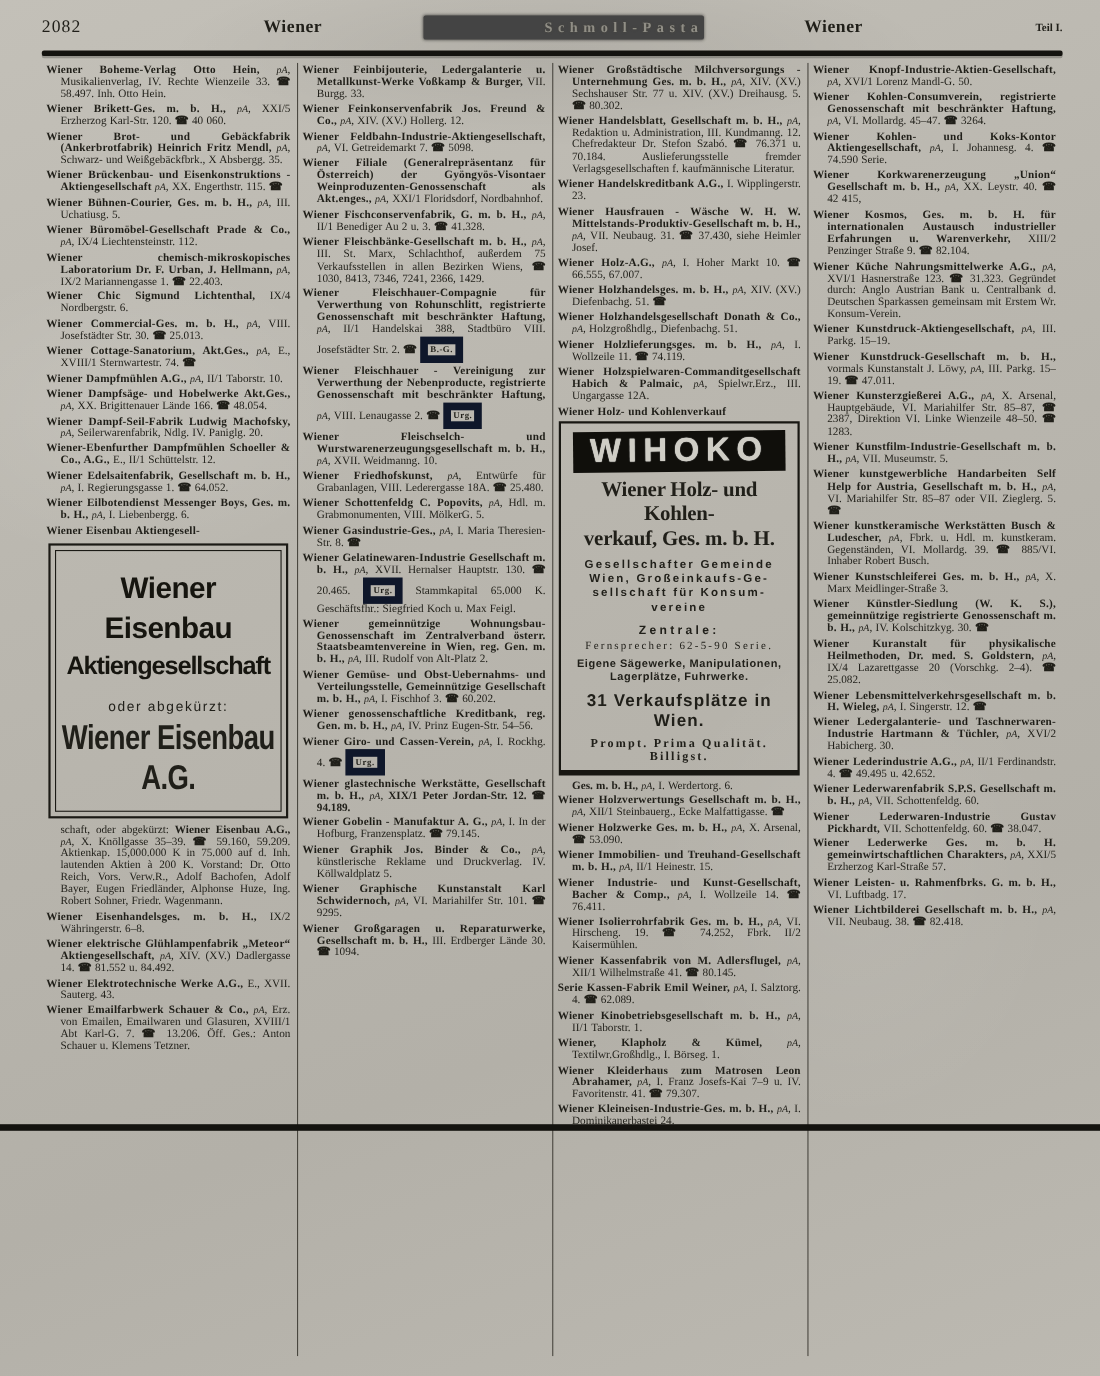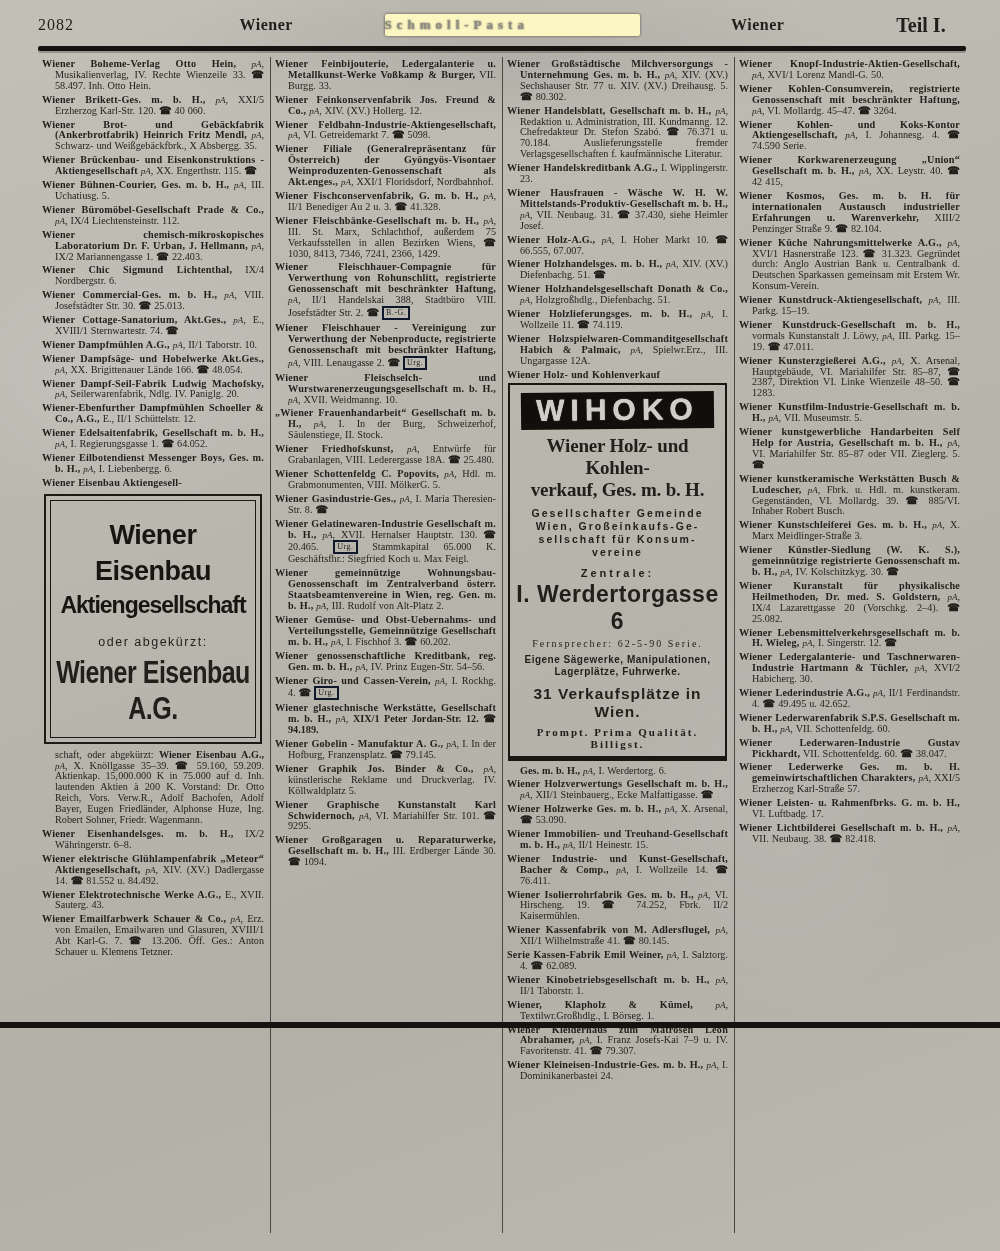--- a/index.html
+++ b/index.html
@@ -12,40 +12,40 @@
       radial-gradient(ellipse 500px 120px at 50% 4%, rgba(0,0,0,.08), rgba(0,0,0,0) 70%),
       linear-gradient(160deg,#c3c0b8 0%,#bab7af 35%,#b3b0a8 70%,#bcb9b1 100%);
     color:#201f19;
   }
   .page{position:relative;width:1000px;height:1031px;box-sizing:border-box;padding:10px 34px 0 38px;}
   
   .hdr{display:flex;align-items:center;height:30px;font-weight:bold;}
   .hdr .pgnum{font-size:16px;font-weight:normal;letter-spacing:1px;width:110px;}
   .hdr .run{font-size:16px;font-weight:bold;letter-spacing:.5px;flex:1;text-align:center;}
   .stamp{
-    background:#fef9c3;color:#8f8d85;width:255px;height:22px;line-height:22px;text-align:left;
+    background:#404040;color:#8f8d85;width:255px;height:22px;line-height:22px;text-align:right;
     font-size:13px;font-weight:bold;letter-spacing:5px;border-radius:2px;
     box-shadow:0 0 3px rgba(0,0,0,.6);opacity:.96;text-shadow:0 0 2px #44423a;
   }
-  .hdr .part{font-size:20px;font-weight:bold;width:90px;text-align:center;}
+  .hdr .part{font-size:10px;font-weight:bold;width:90px;text-align:right;}
   .toprule{height:5px;background:#14130f;margin-top:6px;border-radius:2px;box-shadow:0 2px 0 rgba(20,19,15,.25);}
   
   .cols{display:flex;margin-top:6px;height:1176px;overflow:hidden;}
   .col{width:25%;box-sizing:border-box;padding:2px 6px 0 4px;overflow:hidden;}
   .col + .col{border-left:1px solid rgba(42,40,32,.78);}
   p.entry{
     margin:0 0 3px 0;font-size:10.2px;line-height:1.07;text-align:justify;
     padding-left:13px;text-indent:-13px;word-spacing:.4px;
   }
   p.entry.cont{text-indent:0;padding-left:13px;}
   .e-name{font-weight:bold;letter-spacing:.2px;}
   .tel{font-weight:bold;}
   i.pa{font-style:italic;font-size:9px;}
   .tag{
-    display:inline-block;border:2px solid #0f172a;padding:0 2px;font-size:8px;font-weight:normal;
+    display:inline-block;border:7px solid #0f172a;padding:0 2px;font-size:8px;font-weight:bold;
     line-height:10px;text-indent:0;vertical-align:1px;letter-spacing:.5px;
   }
   
   .ad-eisenbau{
     border:2px solid #1b1a15;margin:5px 2px 6px 2px;padding:4px;text-align:center;
   }
   .ad-eisenbau .inner{border:1px solid #1b1a15;padding:16px 4px 18px 4px;}
   .ad-eisenbau .big{
     font-family:"Liberation Sans",sans-serif;font-weight:bold;color:#16150f;
     font-size:27px;line-height:1.35;letter-spacing:-.5px;
@@ -128,21 +128,20 @@
     <div class="col">
         <p class="entry"><span class="e-name">Wiener Feinbijouterie, Ledergalanterie u. Metallkunst-Werke Voßkamp &amp; Burger,</span> VII. Burgg. 33.</p>
         <p class="entry"><span class="e-name">Wiener Feinkonservenfabrik Jos. Freund &amp; Co.,</span> <i class="pa">pA</i>, XIV. (XV.) Hollerg. 12.</p>
         <p class="entry"><span class="e-name">Wiener Feldbahn-Industrie-Aktiengesellschaft,</span> <i class="pa">pA</i>, VI. Getreidemarkt 7. <span class="tel">☎</span> 5098.</p>
         <p class="entry"><span class="e-name">Wiener Filiale (Generalrepräsentanz für Österreich) der Gyöngyös-Visontaer Weinproduzenten-Genossenschaft als Akt.enges.,</span> <i class="pa">pA</i>, XXI/1 Floridsdorf, Nordbahnhof.</p>
         <p class="entry"><span class="e-name">Wiener Fischconservenfabrik, G. m. b. H.,</span> <i class="pa">pA</i>, II/1 Benediger Au 2 u. 3. <span class="tel">☎</span> 41.328.</p>
         <p class="entry"><span class="e-name">Wiener Fleischbänke-Gesellschaft m. b. H.,</span> <i class="pa">pA</i>, III. St. Marx, Schlachthof, außerdem 75 Verkaufsstellen in allen Bezirken Wiens, <span class="tel">☎</span> 1030, 8413, 7346, 7241, 2366, 1429.</p>
         <p class="entry"><span class="e-name">Wiener Fleischhauer-Compagnie für Verwerthung von Rohunschlitt, registrierte Genossenschaft mit beschränkter Haftung,</span> <i class="pa">pA</i>, II/1 Handelskai 388, Stadtbüro VIII. Josefstädter Str. 2. <span class="tel">☎</span> <span class="tag">B.-G.</span></p>
         <p class="entry"><span class="e-name">Wiener Fleischhauer - Vereinigung zur Verwerthung der Nebenproducte, registrierte Genossenschaft mit beschränkter Haftung,</span> <i class="pa">pA</i>, VIII. Lenaugasse 2. <span class="tel">☎</span> <span class="tag">Urg.</span></p>
         <p class="entry"><span class="e-name">Wiener Fleischselch- und Wurstwarenerzeugungsgesellschaft m. b. H.,</span> <i class="pa">pA</i>, XVII. Weidmanng. 10.</p>
-        <p class="entry"><span class="e-name">„Wiener Frauenhandarbeit“ Gesellschaft m. b. H.,</span> <i class="pa">pA</i>, I. In der Burg, Schweizerhof, Säulenstiege, II. Stock.</p>
         <p class="entry"><span class="e-name">Wiener Friedhofskunst,</span> <i class="pa">pA</i>, Entwürfe für Grabanlagen, VIII. Lederergasse 18A. <span class="tel">☎</span> 25.480.</p>
         <p class="entry"><span class="e-name">Wiener Schottenfeldg C. Popovits,</span> <i class="pa">pA</i>, Hdl. m. Grabmonumenten, VIII. MölkerG. 5.</p>
         <p class="entry"><span class="e-name">Wiener Gasindustrie-Ges.,</span> <i class="pa">pA</i>, I. Maria Theresien-Str. 8. <span class="tel">☎</span></p>
         <p class="entry"><span class="e-name">Wiener Gelatinewaren-Industrie Gesellschaft m. b. H.,</span> <i class="pa">pA</i>, XVII. Hernalser Hauptstr. 130. <span class="tel">☎</span> 20.465. <span class="tag">Urg.</span> Stammkapital 65.000 K. Geschäftsfhr.: Siegfried Koch u. Max Feigl.</p>
         <p class="entry"><span class="e-name">Wiener gemeinnützige Wohnungsbau-Genossenschaft im Zentralverband österr. Staatsbeamtenvereine in Wien, reg. Gen. m. b. H.,</span> <i class="pa">pA</i>, III. Rudolf von Alt-Platz 2.</p>
         <p class="entry"><span class="e-name">Wiener Gemüse- und Obst-Uebernahms- und Verteilungsstelle, Gemeinnützige Gesellschaft m. b. H.,</span> <i class="pa">pA</i>, I. Fischhof 3. <span class="tel">☎</span> 60.202.</p>
         <p class="entry"><span class="e-name">Wiener genossenschaftliche Kreditbank, reg. Gen. m. b. H.,</span> <i class="pa">pA</i>, IV. Prinz Eugen-Str. 54–56.</p>
         <p class="entry"><span class="e-name">Wiener Giro- und Cassen-Verein,</span> <i class="pa">pA</i>, I. Rockhg. 4. <span class="tel">☎</span> <span class="tag">Urg.</span></p>
         <p class="entry"><span class="e-name">Wiener glastechnische Werkstätte, Gesellschaft m. b. H.,</span> <i class="pa">pA</i>, <b>XIX/1 Peter Jordan-Str. 12. <span class="tel">☎</span> 94.189.</b></p>
         <p class="entry"><span class="e-name">Wiener Gobelin - Manufaktur A. G.,</span> <i class="pa">pA</i>, I. In der Hofburg, Franzensplatz. <span class="tel">☎</span> 79.145.</p>
@@ -165,21 +164,20 @@
     <div class="wihoko-banner">WIHOKO</div>
     <div class="t1">Wiener Holz- und Kohlen-</div>
     <div class="t1">verkauf, Ges. m. b. H.</div>
     <div class="sub">
       <div>Gesellschafter Gemeinde</div>
       <div>Wien, Großeinkaufs-Ge-</div>
       <div>sellschaft für Konsum-</div>
       <div>vereine</div>
     </div>
     <div class="zen">Zentrale:</div>
-    <div class="addr">I. Werdertorgasse 6</div>
     <div class="fern">Fernsprecher: 62-5-90 Serie.</div>
     <div class="feat">
       <div>Eigene Sägewerke, Manipulationen,</div>
       <div>Lagerplätze, Fuhrwerke.</div>
     </div>
     <div class="sales">31 Verkaufsplätze in Wien.</div>
     <div class="slogan">Prompt. Prima Qualität. Billigst.</div>
   </div>
 <p class="entry cont"><b>Ges. m. b. H.,</b> <i class="pa">pA</i>, I. Werdertorg. 6.</p>
         <p class="entry"><span class="e-name">Wiener Holzverwertungs Gesellschaft m. b. H.,</span> <i class="pa">pA</i>, XII/1 Steinbauerg., Ecke Malfattigasse. <span class="tel">☎</span></p>

